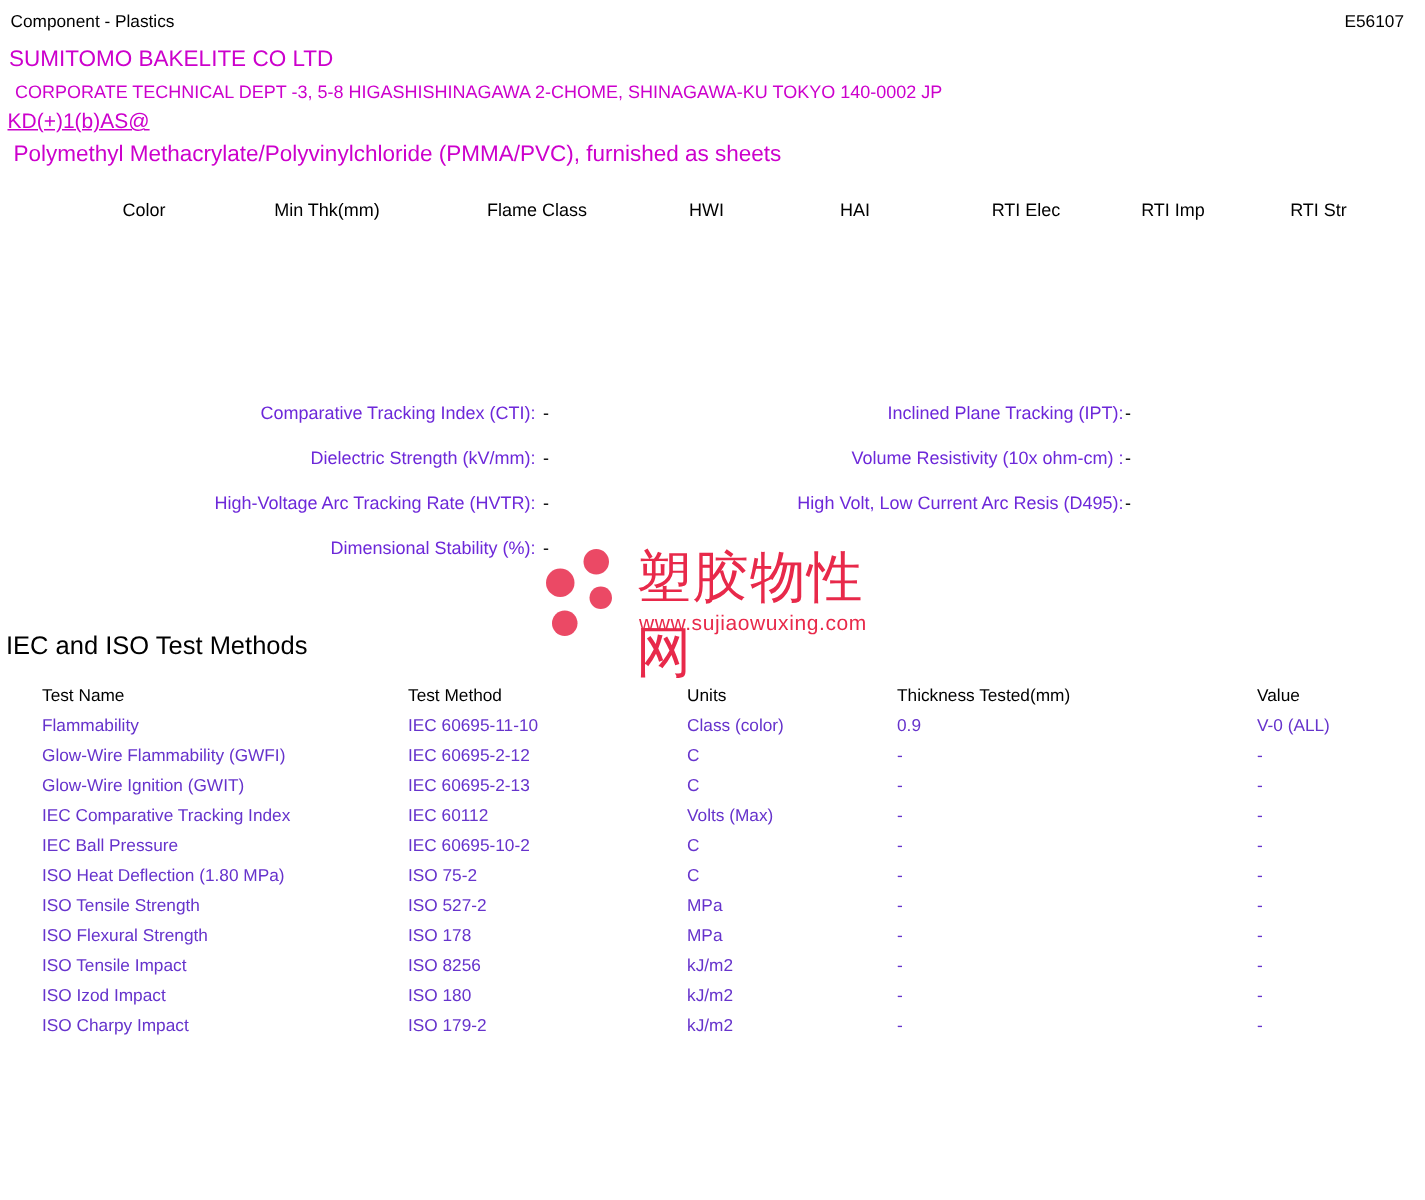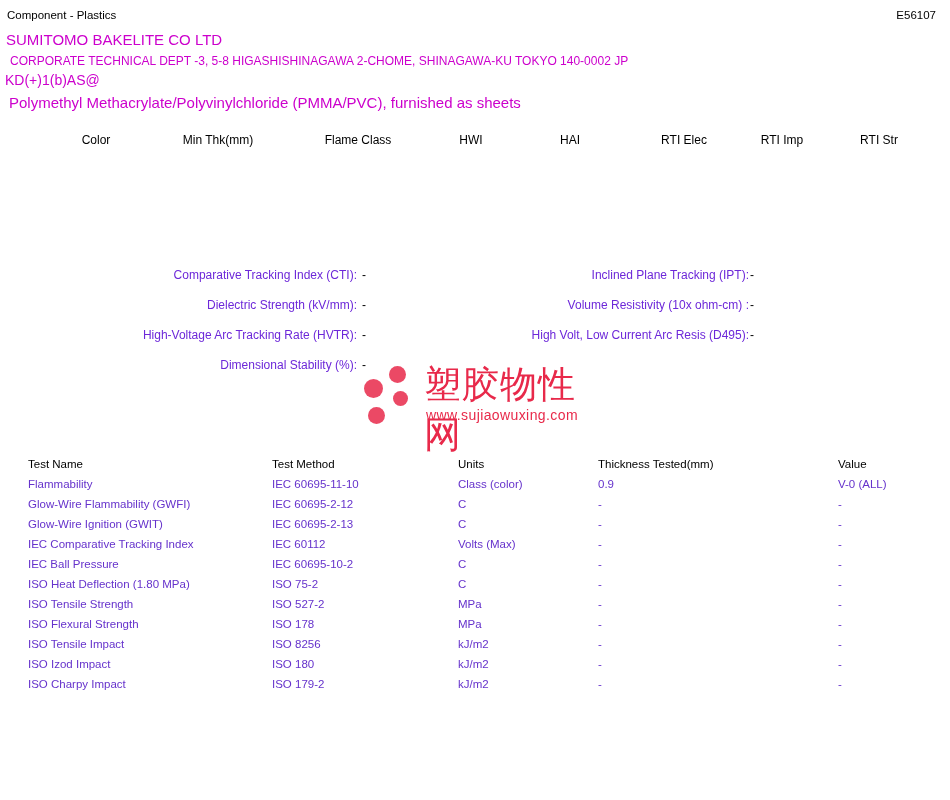--- a/index.html
+++ b/index.html
@@ -49,20 +49,21 @@
     left: 10px;
     font-size: 12px;
     color: #cc00cc;
   }
   .desig {
     position: absolute;
     top: 72px;
     left: 5px;
     font-size: 14px;
     color: #cc00cc;
+    text-decoration: underline;
   }
   .material {
     position: absolute;
     top: 94px;
     left: 9px;
     font-size: 15px;
     color: #cc00cc;
   }
   
   .colhdrs {
@@ -226,20 +227,21 @@
     <div class="wm-dots">
       <span class="wm-dot wm-d1"></span>
       <span class="wm-dot wm-d2"></span>
       <span class="wm-dot wm-d3"></span>
       <span class="wm-dot wm-d4"></span>
     </div>
     <div class="wm-cn">塑胶物性网</div>
     <div class="wm-url">www.sujiaowuxing.com</div>
   </div>
 
+  <div class="sect-title">IEC and ISO Test Methods</div>
 
   <div class="tbl" id="tbl">
       <div class="tbl-row tbl-head">
         <span class="cell c-name">Test Name</span>
         <span class="cell c-method">Test Method</span>
         <span class="cell c-units">Units</span>
         <span class="cell c-thk">Thickness Tested(mm)</span>
         <span class="cell c-value">Value</span>
       </div>
       <div class="tbl-body">

